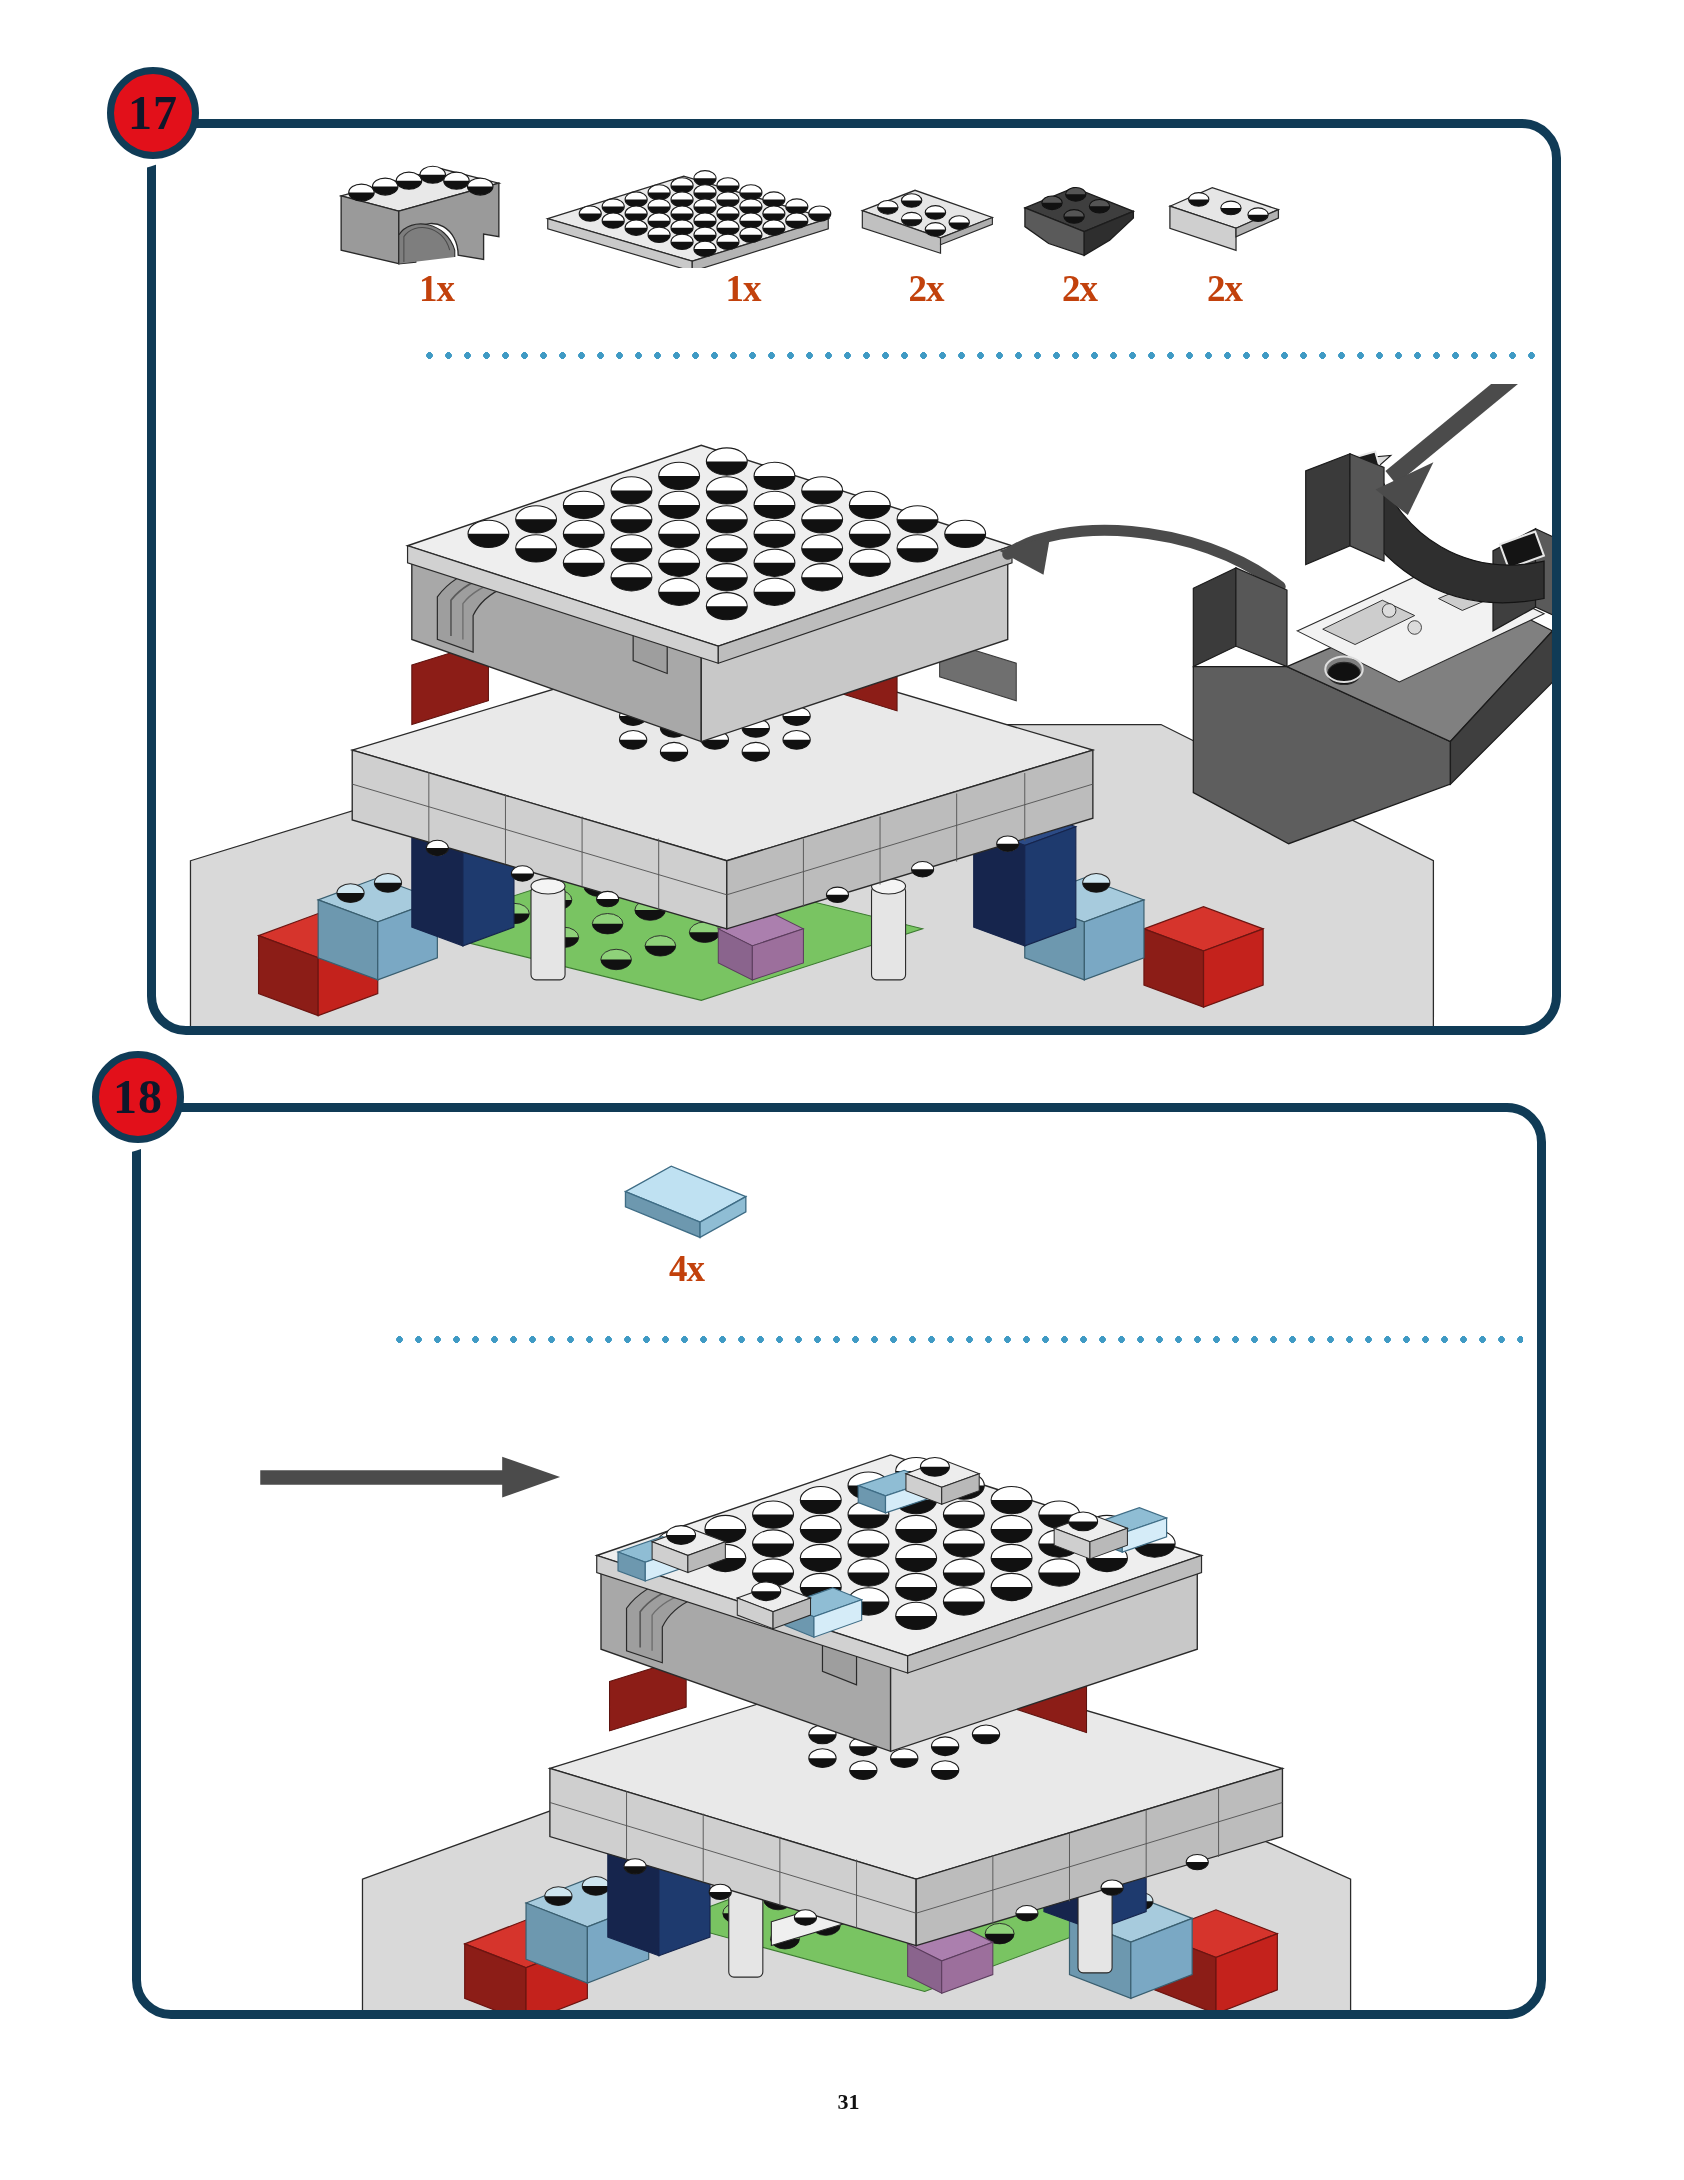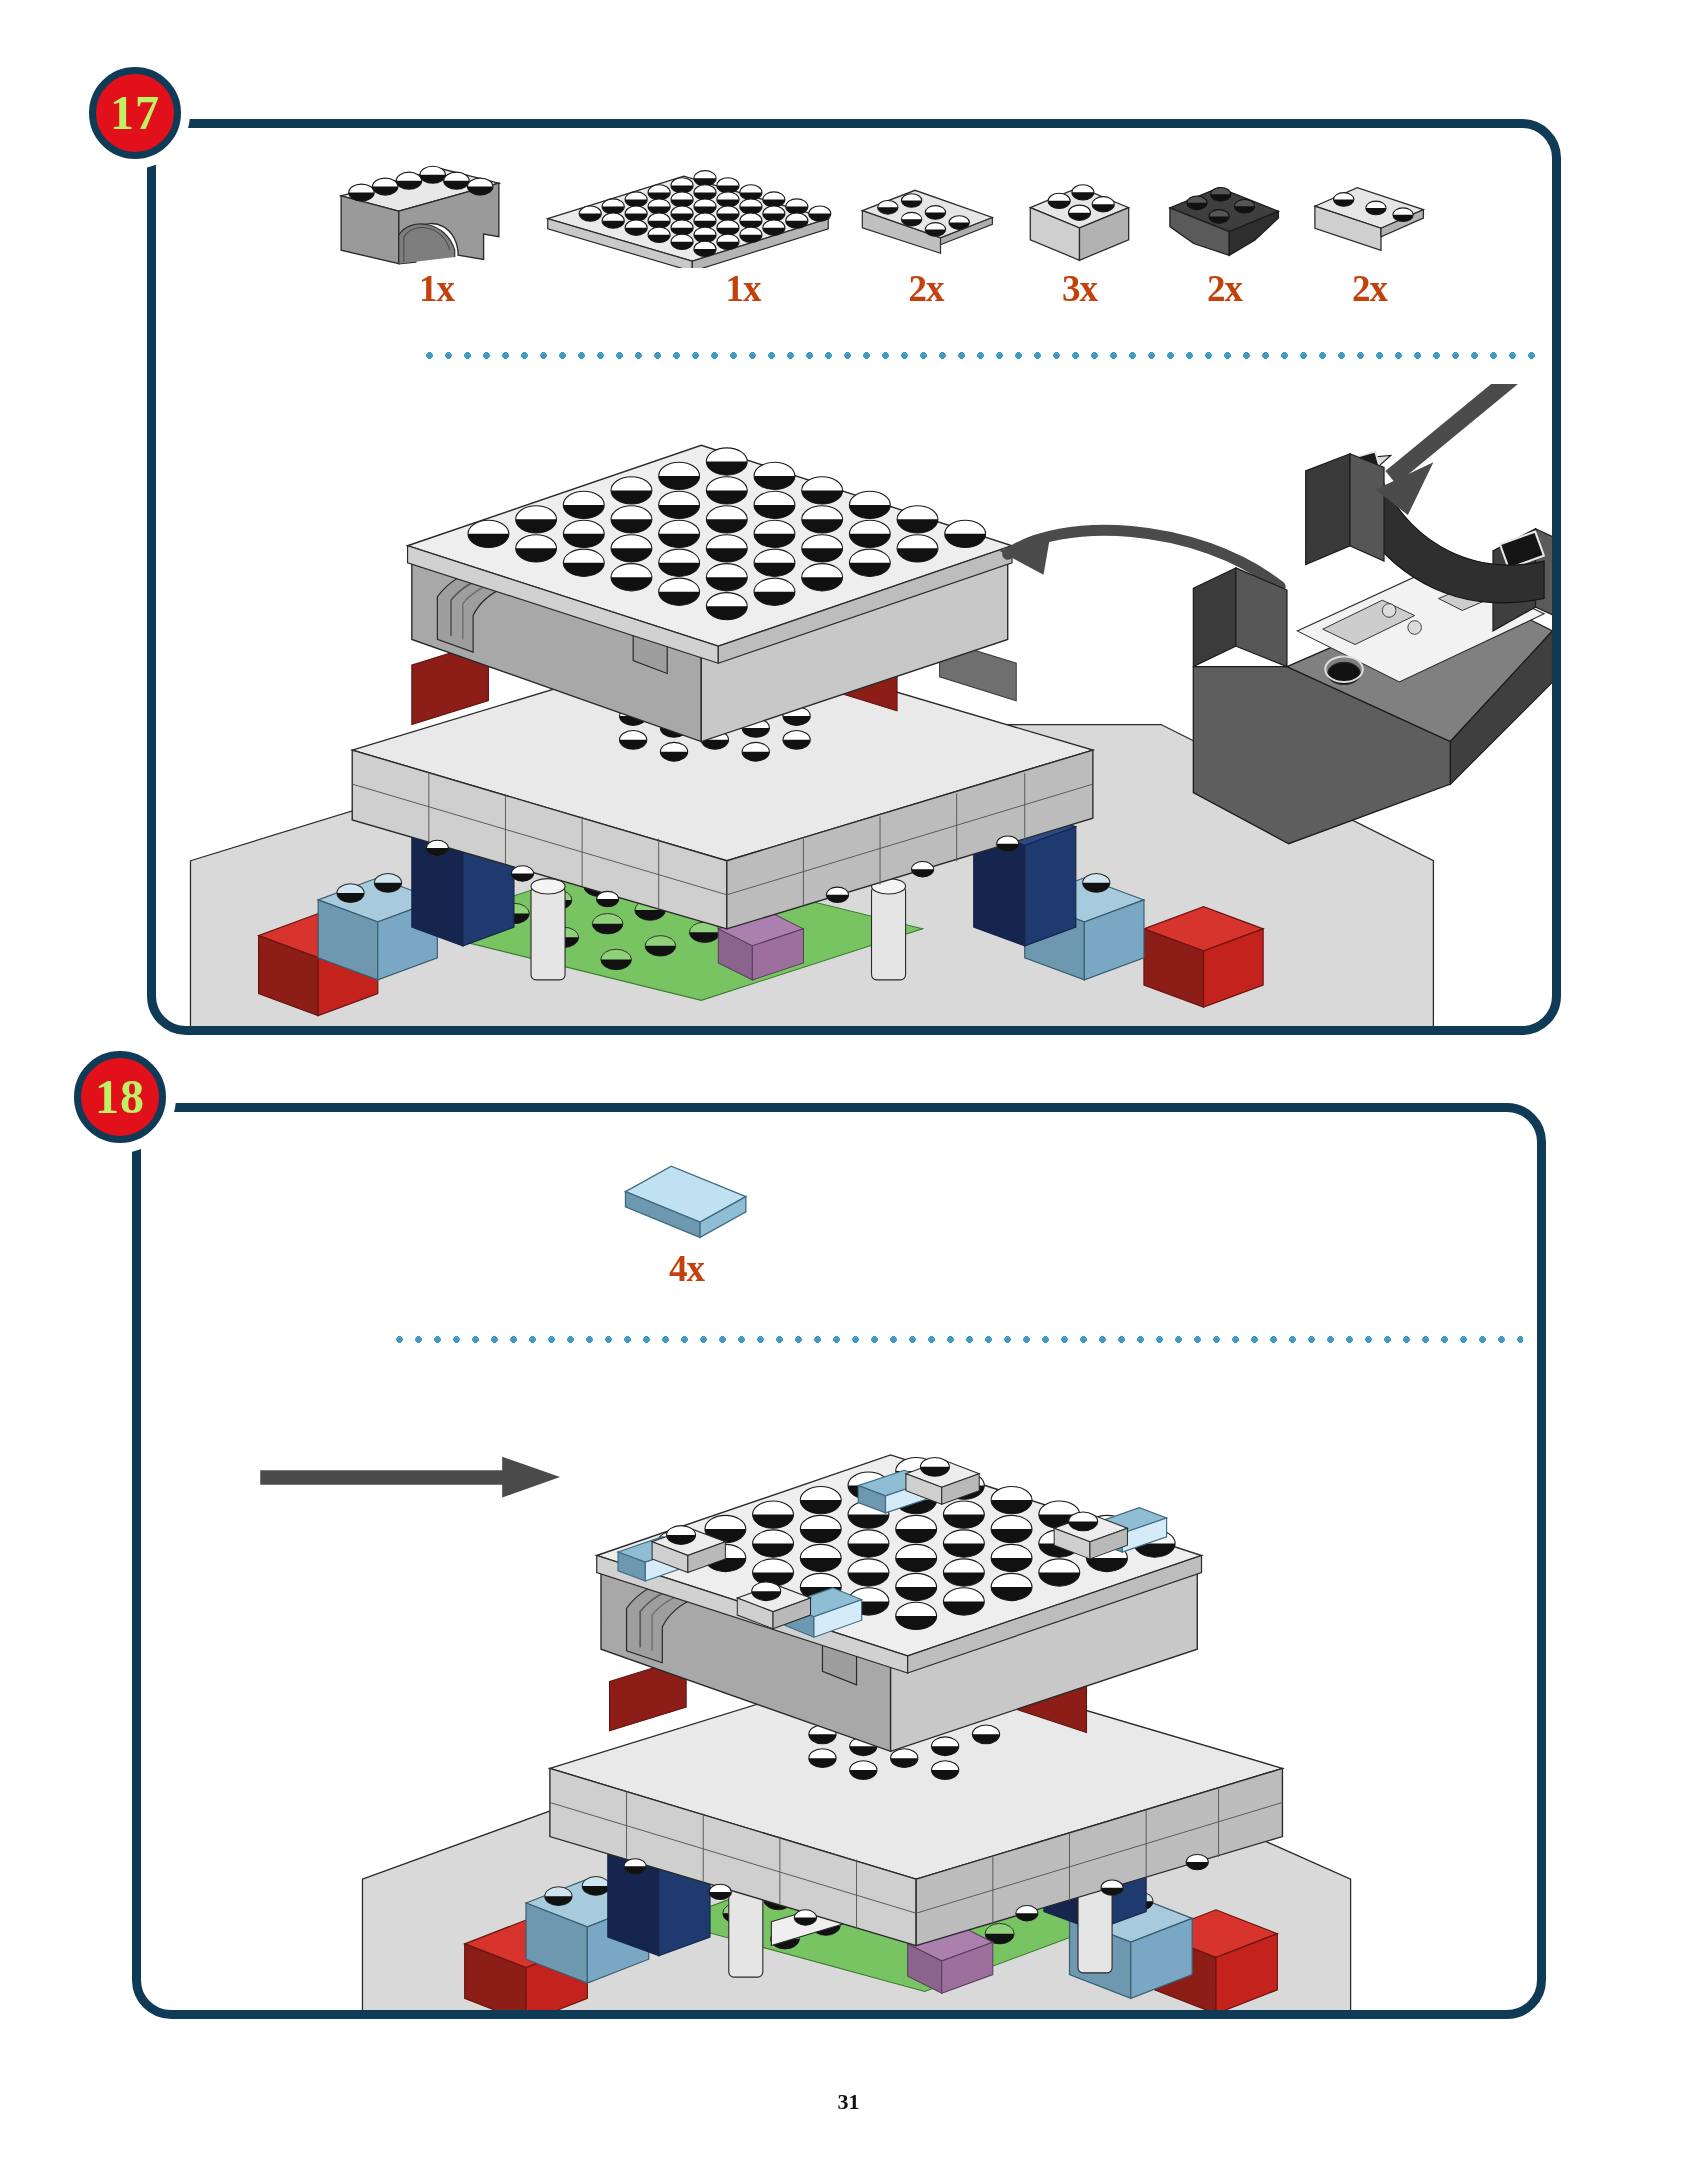--- a/index.html
+++ b/index.html
@@ -39,27 +39,28 @@
   #notch-17 { left: 79px; top: 58px; }
   #notch-18 { left: 65px; top: 1042px; }
 
   .step-badge {
     position: absolute;
     width: 92px; height: 92px;
     border-radius: 50%;
     background: #e2101a;
     border: 7.7px solid #103b56;
     display: flex; align-items: center; justify-content: center;
-    color: #bef264;
+    color: #0f172a;
     font-family: "Liberation Serif", serif;
     font-weight: bold;
     font-size: 48px;
     letter-spacing: 0.9px;
     z-index: 30;
     line-height: 1;
+    margin-left: 18px;
   }
   #badge-17 { left: 89px; top: 67px; }
   #badge-18 { left: 74px; top: 1051px; }
 
   
   .parts-tray {
     position: absolute;
     display: flex;
     align-items: flex-end;
   }
@@ -254,40 +255,20 @@
               <ellipse cx="98" cy="64" rx="12" ry="8" fill="#fff" stroke="#1b1b1b" stroke-width="1.3"></ellipse>
               <path d="M86,64 a12,8 0 0 0 24,0 z" fill="#111"></path>
               <ellipse cx="126" cy="56" rx="12" ry="8" fill="#fff" stroke="#1b1b1b" stroke-width="1.3"></ellipse>
               <path d="M114,56 a12,8 0 0 0 24,0 z" fill="#111"></path>
             </g>
           </svg>
         </div>
         <div class="part-count" style="margin-top:10.2px;">2x</div>
       </div>
 
-      <div class="part" style="width:145px;">
-        <div class="part-art" style="width:119px;height:95px;">
-          <svg width="119" height="95" viewBox="0 0 140 112">
-            <polygon points="12,42 70,18 128,42 70,66" fill="#e6e6e6" stroke="#2a2a2a" stroke-width="1.5"></polygon>
-            <polygon points="12,42 70,66 70,104 12,80" fill="#cfcfcf" stroke="#2a2a2a" stroke-width="1.5"></polygon>
-            <polygon points="128,42 70,66 70,104 128,80" fill="#b2b2b2" stroke="#2a2a2a" stroke-width="1.5"></polygon>
-            <g>
-              <ellipse cx="46" cy="34" rx="13" ry="9" fill="#fff" stroke="#1b1b1b" stroke-width="1.3"></ellipse>
-              <path d="M33,34 a13,9 0 0 0 26,0 z" fill="#111"></path>
-              <ellipse cx="74" cy="24" rx="13" ry="9" fill="#fff" stroke="#1b1b1b" stroke-width="1.3"></ellipse>
-              <path d="M61,24 a13,9 0 0 0 26,0 z" fill="#111"></path>
-              <ellipse cx="70" cy="48" rx="13" ry="9" fill="#fff" stroke="#1b1b1b" stroke-width="1.3"></ellipse>
-              <path d="M57,48 a13,9 0 0 0 26,0 z" fill="#111"></path>
-              <ellipse cx="98" cy="38" rx="13" ry="9" fill="#fff" stroke="#1b1b1b" stroke-width="1.3"></ellipse>
-              <path d="M85,38 a13,9 0 0 0 26,0 z" fill="#111"></path>
-            </g>
-          </svg>
-        </div>
-        <div class="part-count" style="margin-top:3.4px;">3x</div>
-      </div>
 
       <div class="part" style="width:145px;">
         <div class="part-art" style="width:128px;height:89px;">
           <svg width="128" height="89" viewBox="0 0 150 105">
             <polygon points="10,40 68,16 138,44 80,68" fill="#3e3e3e" stroke="#1d1d1d" stroke-width="1.5"></polygon>
             <polygon points="10,40 80,68 80,96 38,82 10,62" fill="#5a5a5a" stroke="#1d1d1d" stroke-width="1.5"></polygon>
             <polygon points="80,68 138,44 138,52 110,78 80,96" fill="#2e2e2e" stroke="#1d1d1d" stroke-width="1.5"></polygon>
             <g>
               <ellipse cx="42" cy="34" rx="12" ry="8" fill="#555" stroke="#111" stroke-width="1.3"></ellipse>
               <path d="M30,34 a12,8 0 0 0 24,0 z" fill="#111"></path>

